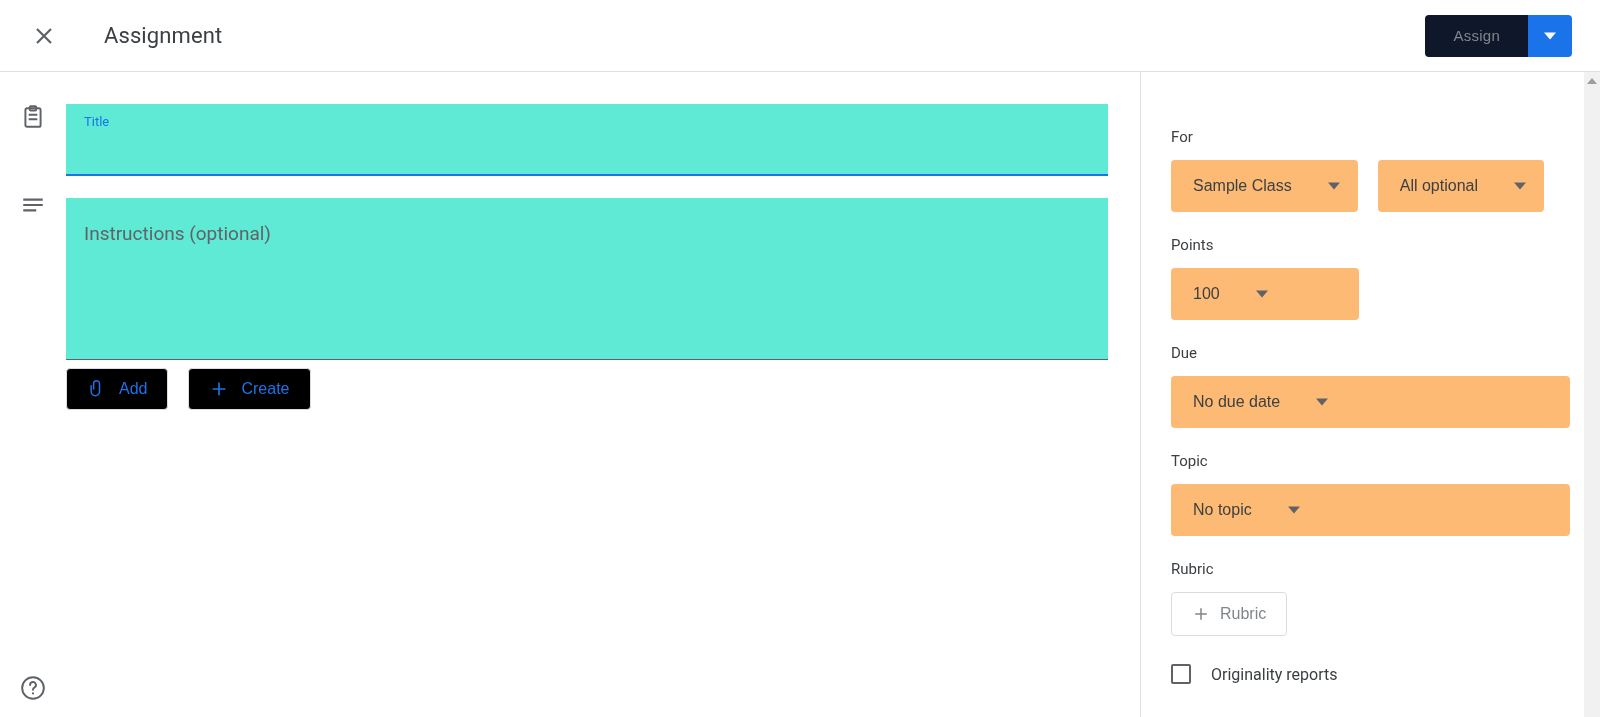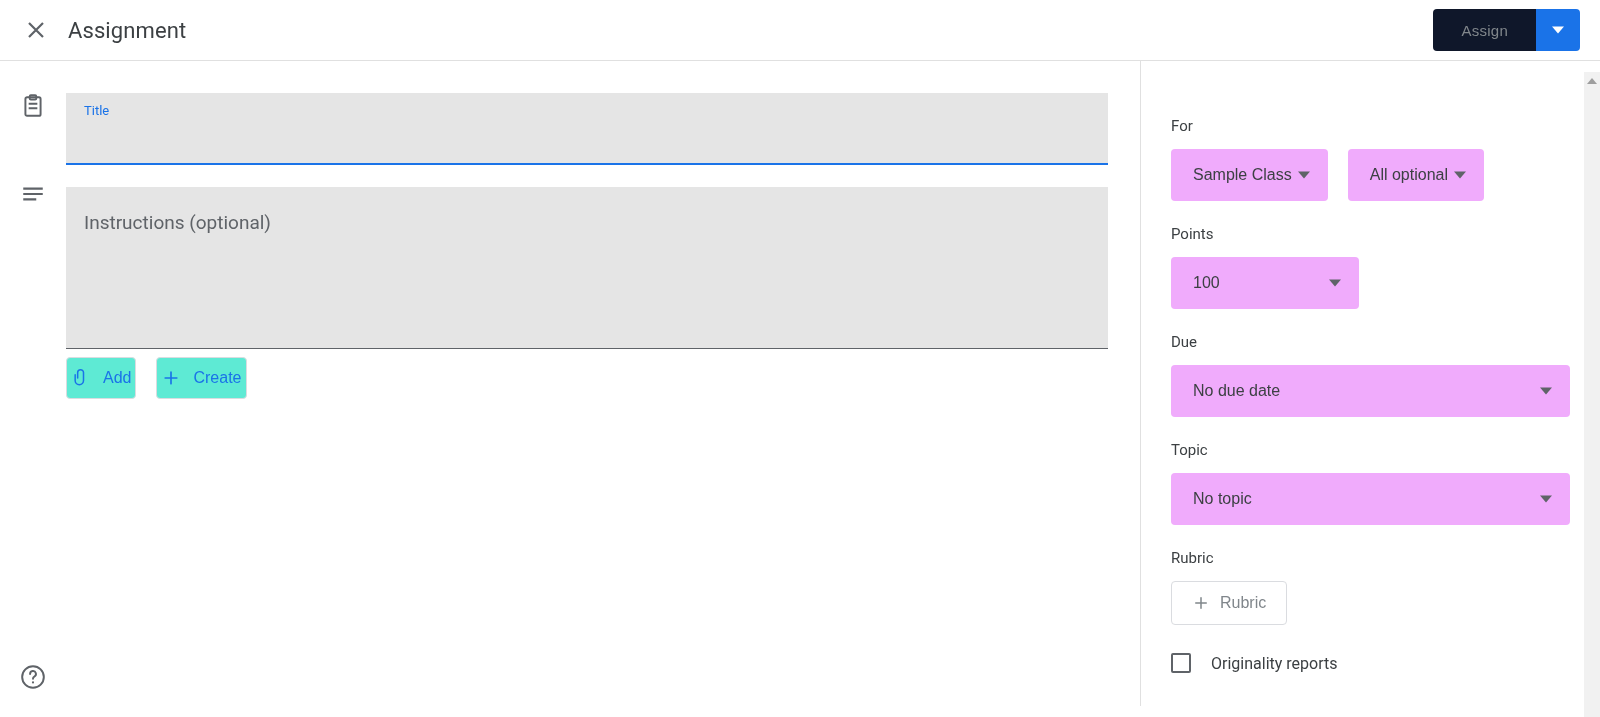--- a/index.html
+++ b/index.html
@@ -9,23 +9,24 @@
     font-size: 14px;
     color: #3c4043;
     background: #fff;
     overflow: hidden;
   }
 
   
   .topbar {
     display: flex;
     align-items: center;
-    height: 61px;
-    padding: 0 16px;
+    height: 72px;
+    padding: 0 24px;
     border-bottom: 1px solid #e0e0e0;
+    gap: 28px;
   }
   .topbar .close {
     width: 40px; height: 40px;
     display: flex; align-items: center; justify-content: center;
     border-radius: 50%;
     margin-right: 12px;
     cursor: pointer;
     color: #5f6368;
   }
   .topbar .title {
@@ -91,21 +92,21 @@
   }
 
   .main {
     flex: 1;
     padding: 32px 32px 0 0;
     min-width: 0;
   }
 
   
   .field {
-    background: #e5e5e5;
+    background: #5eead4;
   }
   .title-field {
     padding: 10px 18px 22px;
     border-bottom: 2px solid #1a73e8;
     margin-bottom: 22px;
   }
   .title-field .floating-label {
     font-size: 13px;
     color: #1a73e8;
     margin-bottom: 2px;
@@ -142,25 +143,25 @@
   
   .attach-row {
     display: flex;
     gap: 20px;
   }
   .attach-btn {
     display: inline-flex;
     align-items: center;
     gap: 12px;
     border: 1px solid #dadce0;
-    background: #5eead4;
+    background: #000000;
     color: #1a73e8;
     font-size: 16px;
     font-weight: 500;
-    padding: 10px 4px;
+    padding: 10px 20px;
     border-radius: 4px;
     cursor: pointer;
   }
   .attach-btn svg { width: 20px; height: 20px; }
 
   
   .sidebar {
     width: 460px;
     flex: 0 0 460px;
     border-left: 1px solid #e0e0e0;
@@ -170,32 +171,31 @@
   }
   .sb-section { margin-bottom: 24px; }
   .sb-label {
     font-size: 15px;
     color: #3c4043;
     margin-bottom: 14px;
     margin-top: 24px;
   }
   .chip-row { display: flex; gap: 20px; flex-wrap: wrap; }
   .chip, .sb-drop, .sb-drop-full {
-    background: #f0abfc;
+    background: #fdba74;
     border: none;
     display: inline-flex;
     align-items: center;
-    justify-content: space-between;
     padding: 0 18px 0 22px;
     height: 52px;
     font-size: 16px;
     color: #3c4043;
     border-radius: 4px;
     cursor: pointer;
-    gap: 6px;
+    gap: 36px;
   }
   .sb-drop { width: 188px; }
   .sb-drop-full { width: 100%; }
   .chip .caret, .sb-drop .caret, .sb-drop-full .caret {
     color: #5f6368;
     width: 12px; height: 12px;
   }
 
   .rubric-btn {
     display: inline-flex;

